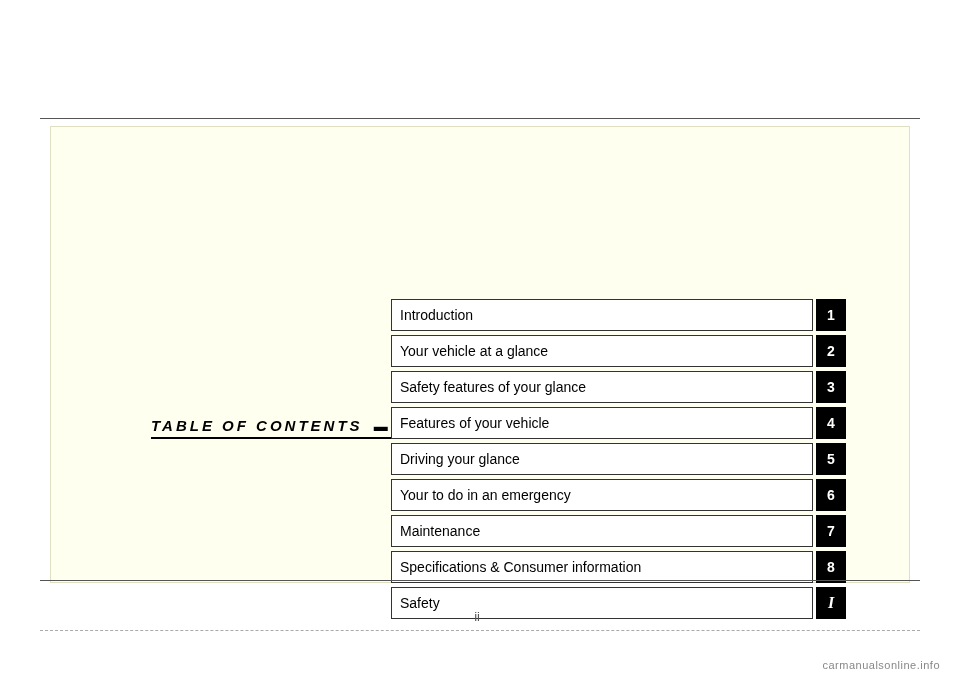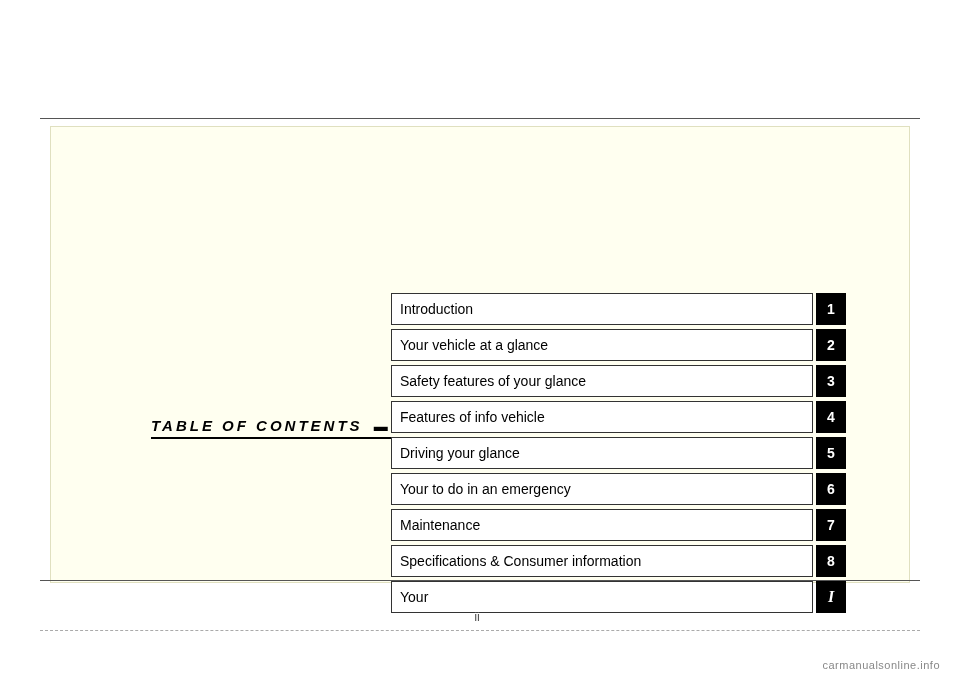--- a/index.html
+++ b/index.html
@@ -75,21 +75,21 @@
     .toc-label-arrow {
       display: inline-block;
       margin-left: 4px;
       font-style: normal;
       font-size: 14px;
     }
 
     
     .contents-list {
       position: absolute;
-      top: 166px;
+      top: 172px;
       left: 340px;
       width: 455px;
     }
 
     .contents-row {
       display: flex;
       align-items: stretch;
       margin-bottom: 4px;
       height: 32px;
     }
@@ -174,41 +174,41 @@
         </div>
         <div class="contents-row">
           <div class="contents-label">Your vehicle at a glance</div>
           <div class="contents-number">2</div>
         </div>
         <div class="contents-row">
           <div class="contents-label">Safety features of your glance</div>
           <div class="contents-number">3</div>
         </div>
         <div class="contents-row">
-          <div class="contents-label">Features of info vehicle</div>
+          <div class="contents-label">Features of your vehicle</div>
           <div class="contents-number">4</div>
         </div>
         <div class="contents-row">
           <div class="contents-label">Driving your glance</div>
           <div class="contents-number">5</div>
         </div>
         <div class="contents-row">
           <div class="contents-label">Your to do in an emergency</div>
           <div class="contents-number">6</div>
         </div>
         <div class="contents-row">
           <div class="contents-label">Maintenance</div>
           <div class="contents-number">7</div>
         </div>
         <div class="contents-row">
           <div class="contents-label">Specifications &amp; Consumer information</div>
           <div class="contents-number">8</div>
         </div>
         <div class="contents-row">
-          <div class="contents-label">Your</div>
+          <div class="contents-label">Safety</div>
           <div class="contents-number index-num">I</div>
         </div>
       </div>
 
   </div>
 
   <div class="bottom-rule"></div>
 
   <div class="dashed-line"></div>
 

